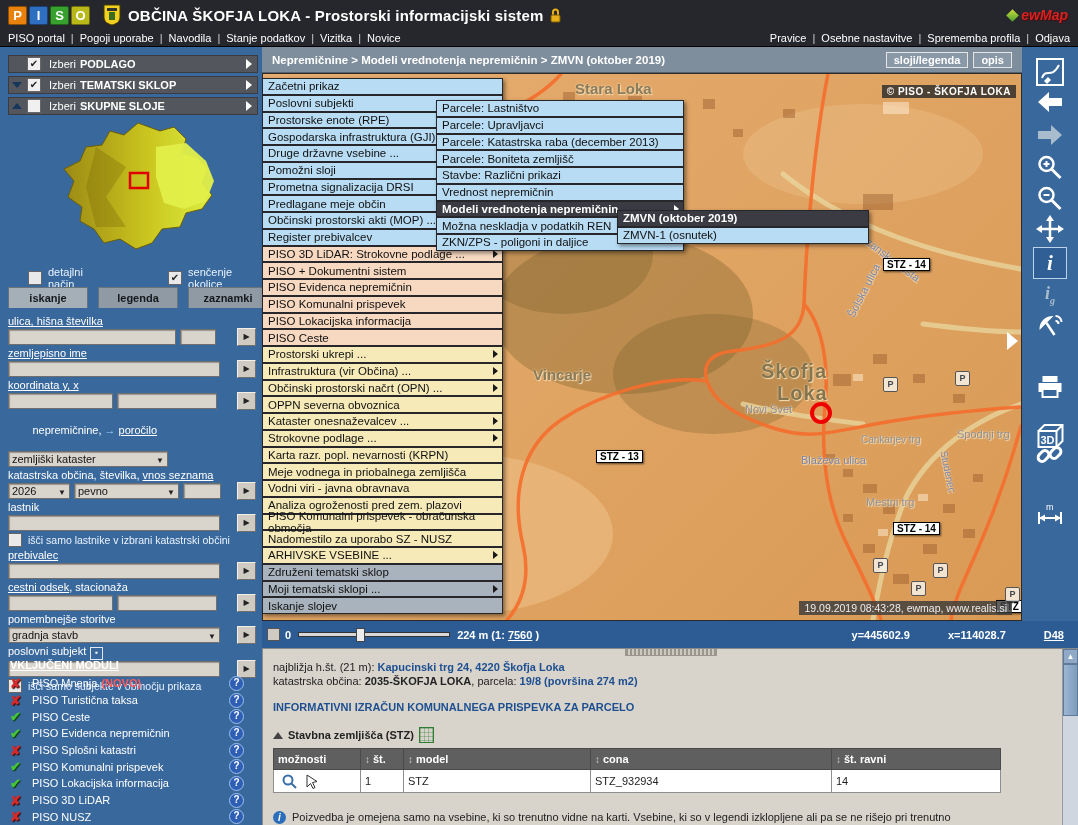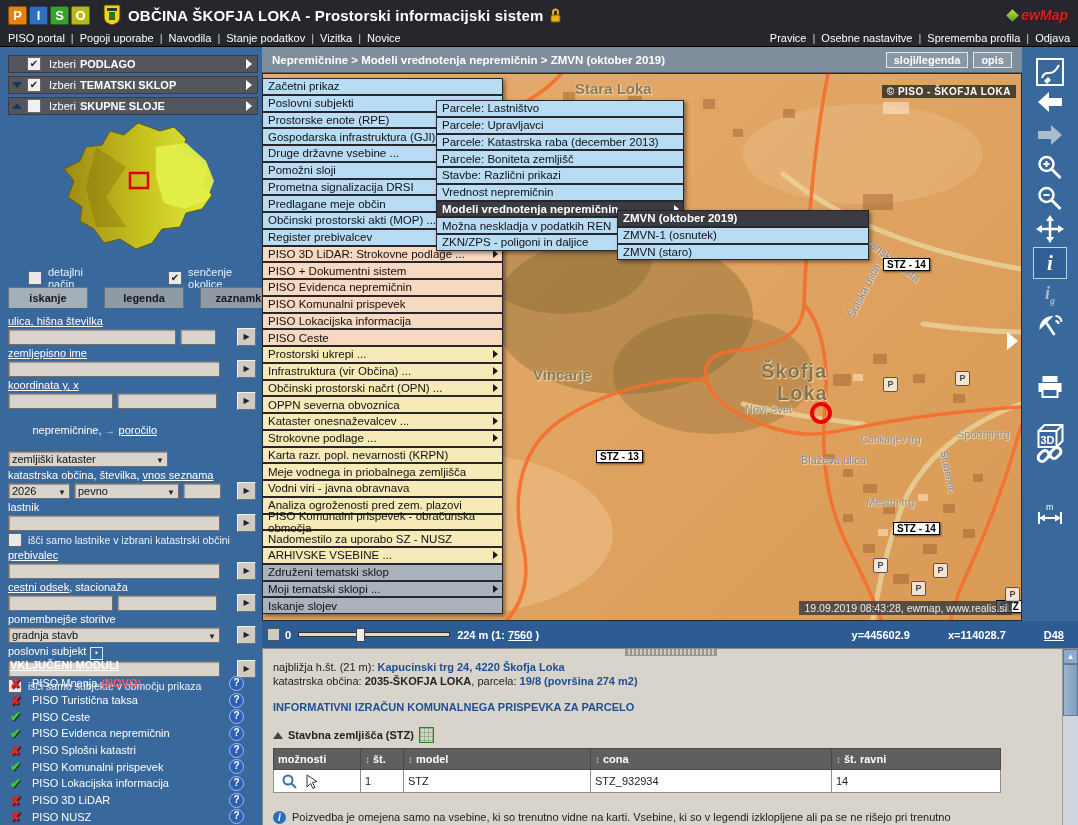--- a/index.html
+++ b/index.html
@@ -32,21 +32,21 @@
   .acc-cb{width:12px;height:12px;background:#f0f0f0;border:1px solid #666;margin:0 8px 0 4px;line-height:11px;font-size:10px;text-align:center;color:#222;}
   .acc.checked .acc-cb::after{content:"✔";}
   .acc-label b{margin-left:4px;}
   .acc-arrow{margin-left:auto;margin-right:5px;width:0;height:0;border-left:6px solid #fff;border-top:5px solid transparent;border-bottom:5px solid transparent;}
   .minimap{position:absolute;left:56px;top:70px;}
   .ov-checks{position:absolute;left:0;top:219px;width:262px;display:flex;justify-content:center;}
   .ovc{display:flex;align-items:center;gap:6px;color:#eaf3ff;}
   .ovc:first-child{margin-left:28px;}  .ovc:last-child{margin-left:62px;}
   .cb{width:12px;height:12px;background:#e9e9e9;border:1px solid #666;font-size:10px;line-height:11px;text-align:center;color:#222;flex:none;}
   .ovc.checked .cb::after,.cbrow.checked .cb::after{content:"✔";}
-  .tabs{position:absolute;left:8px;top:240px;display:flex;gap:16px;}
+  .tabs{position:absolute;left:8px;top:240px;display:flex;gap:10px;}
   .tab{width:78px;height:20px;background:#8f9aa4;border:1px solid #6a737c;border-bottom:none;
        display:flex;align-items:center;justify-content:center;color:#15181c;font-weight:bold;}
   .tab.active{background:#a5afb8;}
   .search{position:absolute;left:8px;top:266px;width:248px;color:#fff;}
   .flabel{line-height:13px;margin-top:2px;white-space:pre;}
   .lnk{text-decoration:underline;cursor:pointer;}
   .frow{display:flex;align-items:center;gap:4px;height:17px;}
   .inp,.sel{height:16px;background:#d9d5cd;border:1px solid #6f6f6f;box-shadow:inset 1px 1px 1px rgba(0,0,0,.3);box-sizing:border-box;}
   .sel{display:flex;align-items:center;color:#111;padding:0 3px;}
   .sel-arrow{margin-left:auto;}
@@ -683,24 +683,20 @@
   <div class="subsubmenu">
 
   <div class="mi blue hl">
       <span class="mi-label">ZMVN (oktober 2019)</span>
 
     </div>
       <div class="mi blue">
       <span class="mi-label">ZMVN-1 (osnutek)</span>
 
     </div>
-      <div class="mi blue">
-      <span class="mi-label">ZMVN (staro)</span>
-
-    </div>
     </div>
 
   <div class="toolbar">
     <div class="tool" style="top:10px">
       <svg width="30" height="30">
           <rect x="2" y="2" width="26" height="26" fill="none" stroke="#fff" stroke-width="2"></rect>
           <path d="M7 21 C11 10 16 23 24 8" stroke="#fff" fill="none" stroke-width="2"></path>
           <path d="M9 24 l4 -4 3 3 -4 4z" fill="#fff"></path>
         </svg>
     </div>

